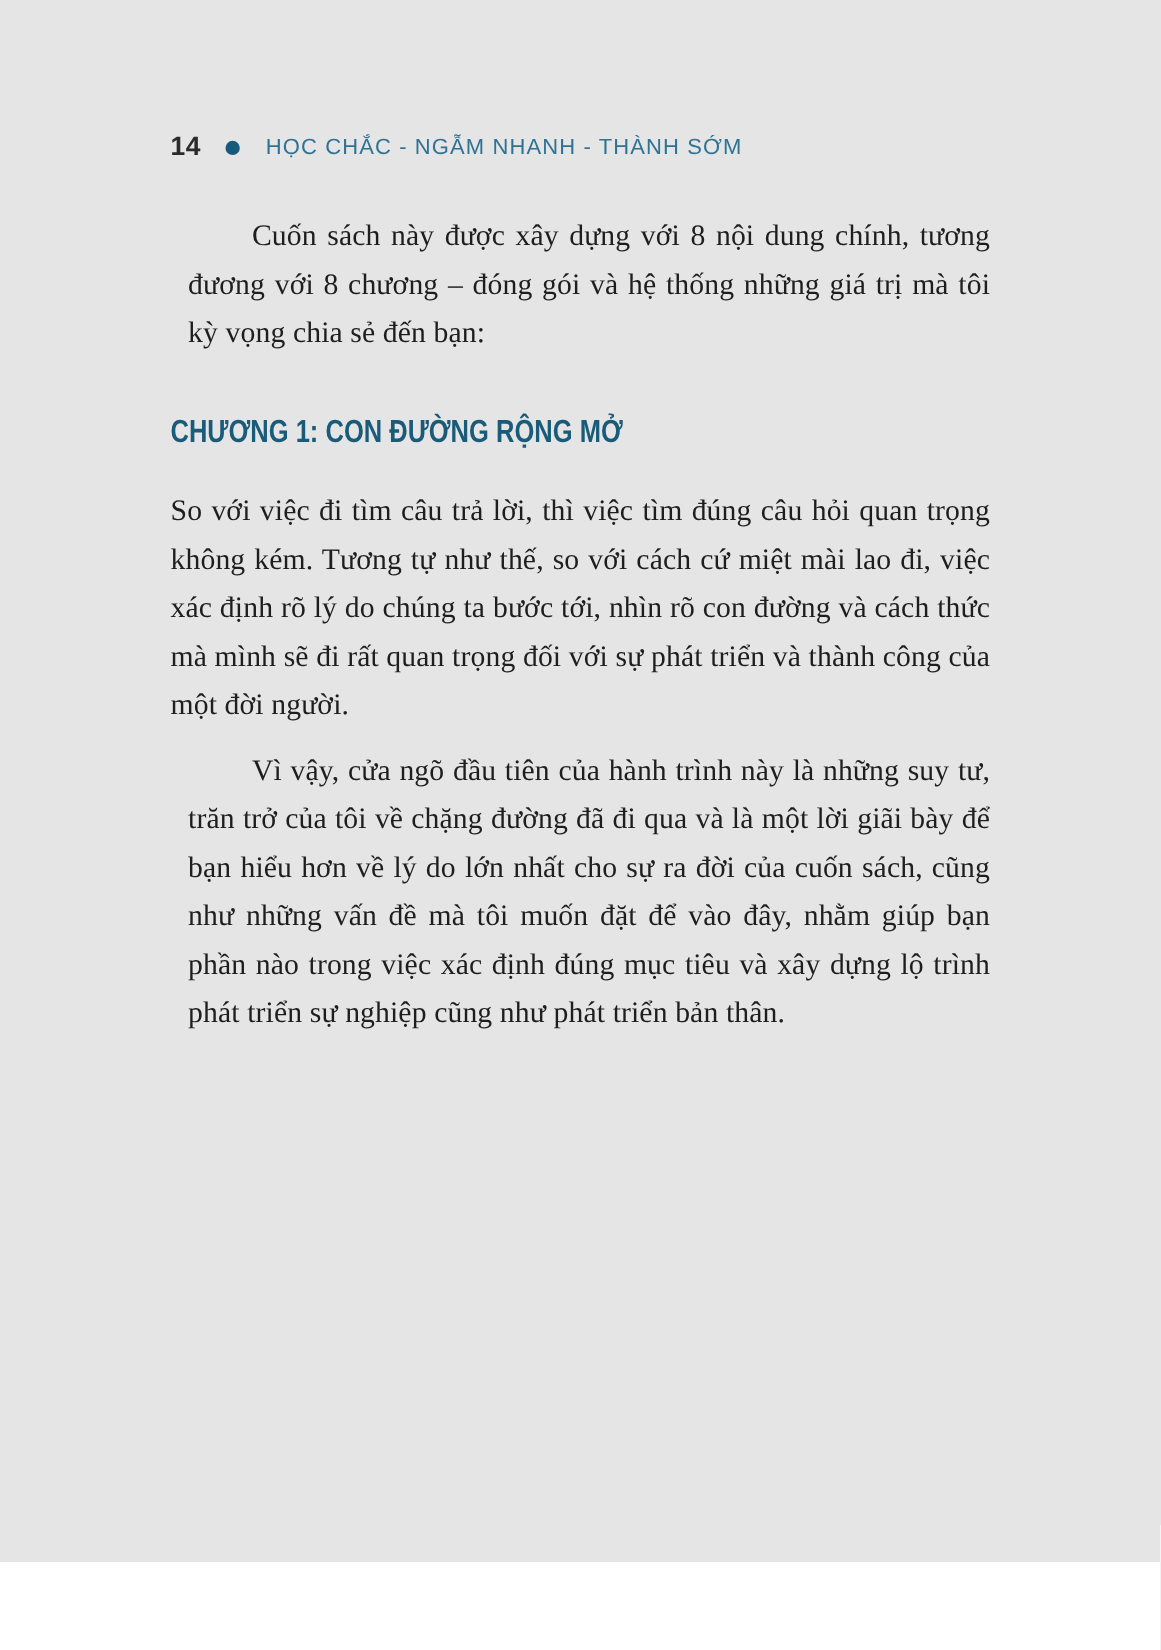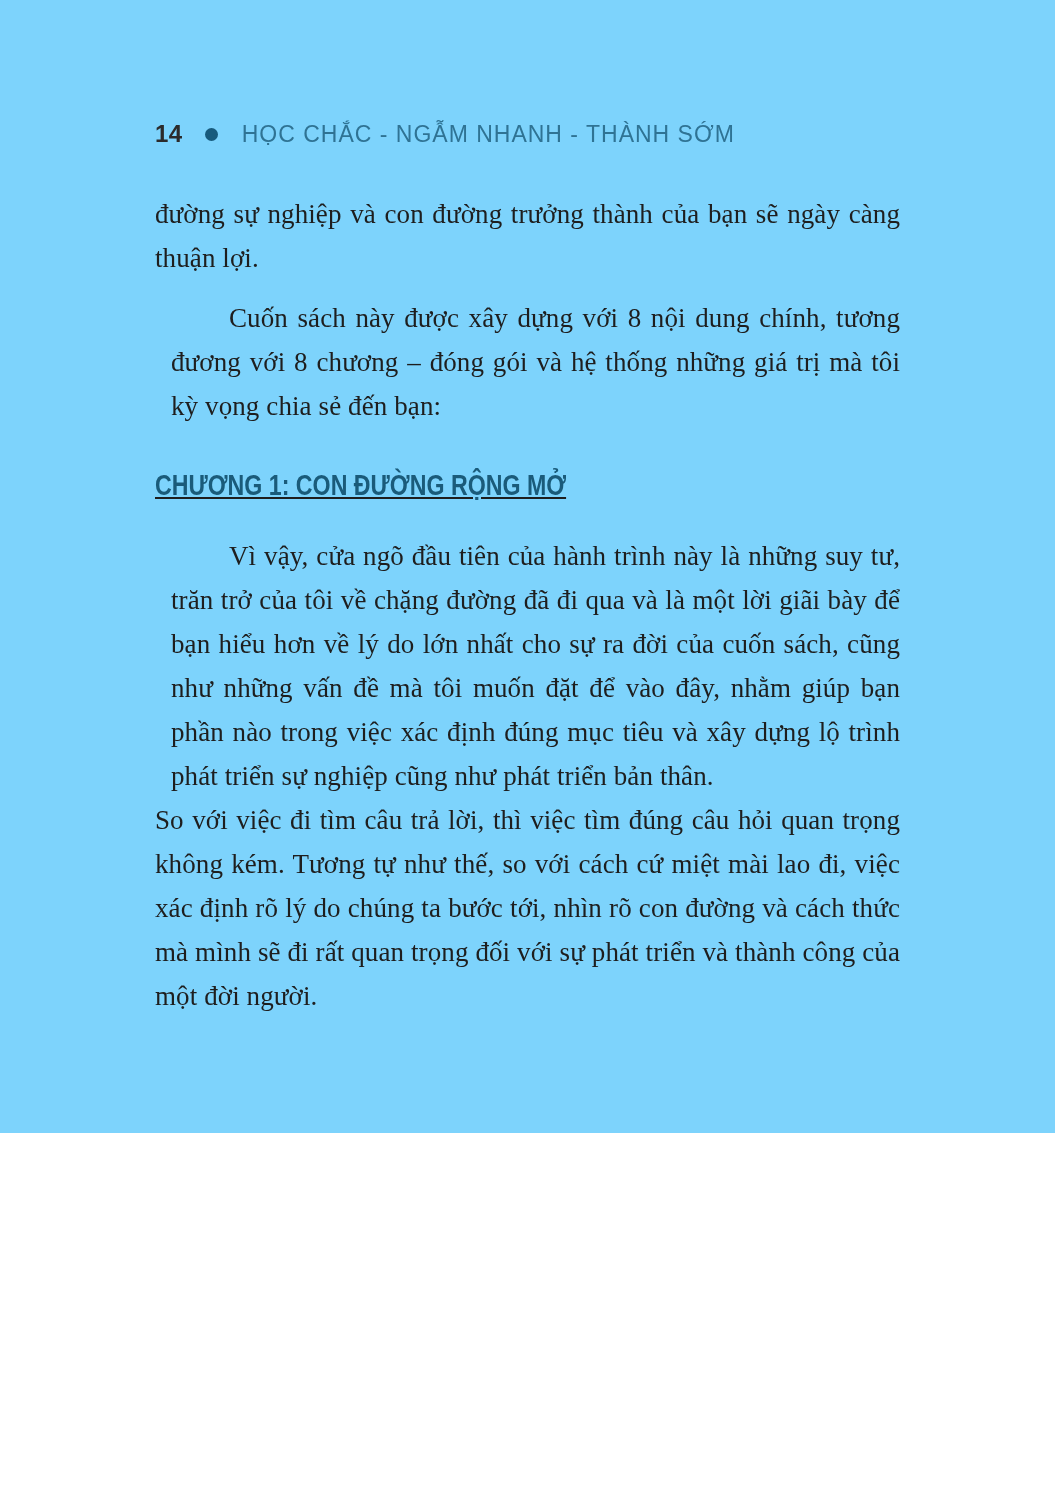--- a/index.html
+++ b/index.html
@@ -3,22 +3,22 @@
 <meta charset="utf-8">
 <style>
   html, body {
     margin: 0;
     padding: 0;
     background: #ffffff;
   }
   .page {
     position: relative;
     width: 1055px;
-    height: 1133px;
-    background: #7dd3fc;
+    height: 1420px;
+    background: #e5e5e5;
     overflow: hidden;
     box-sizing: border-box;
     padding: 120px 155px 0 155px;
     font-family: "Liberation Serif", serif;
     color: #1e1e1e;
   }
   
   .page-header {
     display: flex;
     align-items: center;
@@ -37,21 +37,21 @@
     width: 13px;
     height: 13px;
     border-radius: 50%;
     background: #175a7c;
     margin: 0 24px 0 22px;
     flex: 0 0 auto;
   }
   .running-title {
     font-family: "Liberation Sans", sans-serif;
     font-weight: 400;
-    font-size: 23px;
+    font-size: 20px;
     color: #2f7394;
     letter-spacing: 1px;
     white-space: nowrap;
   }
   
   .para {
     margin: 16px 0 0 0;
     font-size: 27px;
     line-height: 44px;
     text-align: justify;
@@ -62,24 +62,23 @@
   }
   .para.indent {
     text-indent: 58px;
     margin-left: 16px;
   }
   .para.continues {
     text-align-last: justify;
   }
   
   .chapter-heading {
-    margin: 34px 0 26px 0;
+    margin: 46px 0 26px 0;
     padding: 0;
     height: auto;
-    text-decoration: underline;
   }
   .chapter-heading .condense {
     display: block;
     width: 931px;               
     transform: scaleX(0.8);     
     transform-origin: 0 50%;
     font-family: "Liberation Sans", sans-serif;
     font-weight: 700;
     font-size: 29px;
     line-height: 46px;
@@ -93,28 +92,27 @@
 <div class="page">
 
   <header class="page-header">
     <span class="page-number">14</span>
     <span class="bullet"></span>
     <span class="running-title">HỌC CHẮC - NGẪM NHANH - THÀNH SỚM</span>
   </header>
 
   <main class="page-body">
 
-    <p class="para first">đường sự nghiệp và con đường trưởng thành của bạn sẽ ngày càng thuận lợi.</p>
 
     <p class="para indent">Cuốn sách này được xây dựng với 8 nội dung chính, tương đương với 8 chương – đóng gói và hệ thống những giá trị mà tôi kỳ vọng chia sẻ đến bạn:</p>
 
     <h2 class="chapter-heading">
       <span class="condense">CHƯƠNG 1: CON ĐƯỜNG RỘNG MỞ</span>
     </h2>
 
+    <p class="para first">So với việc đi tìm câu trả lời, thì việc tìm đúng câu hỏi quan trọng không kém. Tương tự như thế, so với cách cứ miệt mài lao đi, việc xác định rõ lý do chúng ta bước tới, nhìn rõ con đường và cách thức mà mình sẽ đi rất quan trọng đối với sự phát triển và thành công của một đời người.</p>
+
     <p class="para indent">Vì vậy, cửa ngõ đầu tiên của hành trình này là những suy tư, trăn trở của tôi về chặng đường đã đi qua và là một lời giãi bày để bạn hiểu hơn về lý do lớn nhất cho sự ra đời của cuốn sách, cũng như những vấn đề mà tôi muốn đặt để vào đây, nhằm giúp bạn phần nào trong việc xác định đúng mục tiêu và xây dựng lộ trình phát triển sự nghiệp cũng như phát triển bản thân.</p>
-
-    <p class="para first">So với việc đi tìm câu trả lời, thì việc tìm đúng câu hỏi quan trọng không kém. Tương tự như thế, so với cách cứ miệt mài lao đi, việc xác định rõ lý do chúng ta bước tới, nhìn rõ con đường và cách thức mà mình sẽ đi rất quan trọng đối với sự phát triển và thành công của một đời người.</p>
 
 
 
   </main>
 </div>
 
 </body></html>

